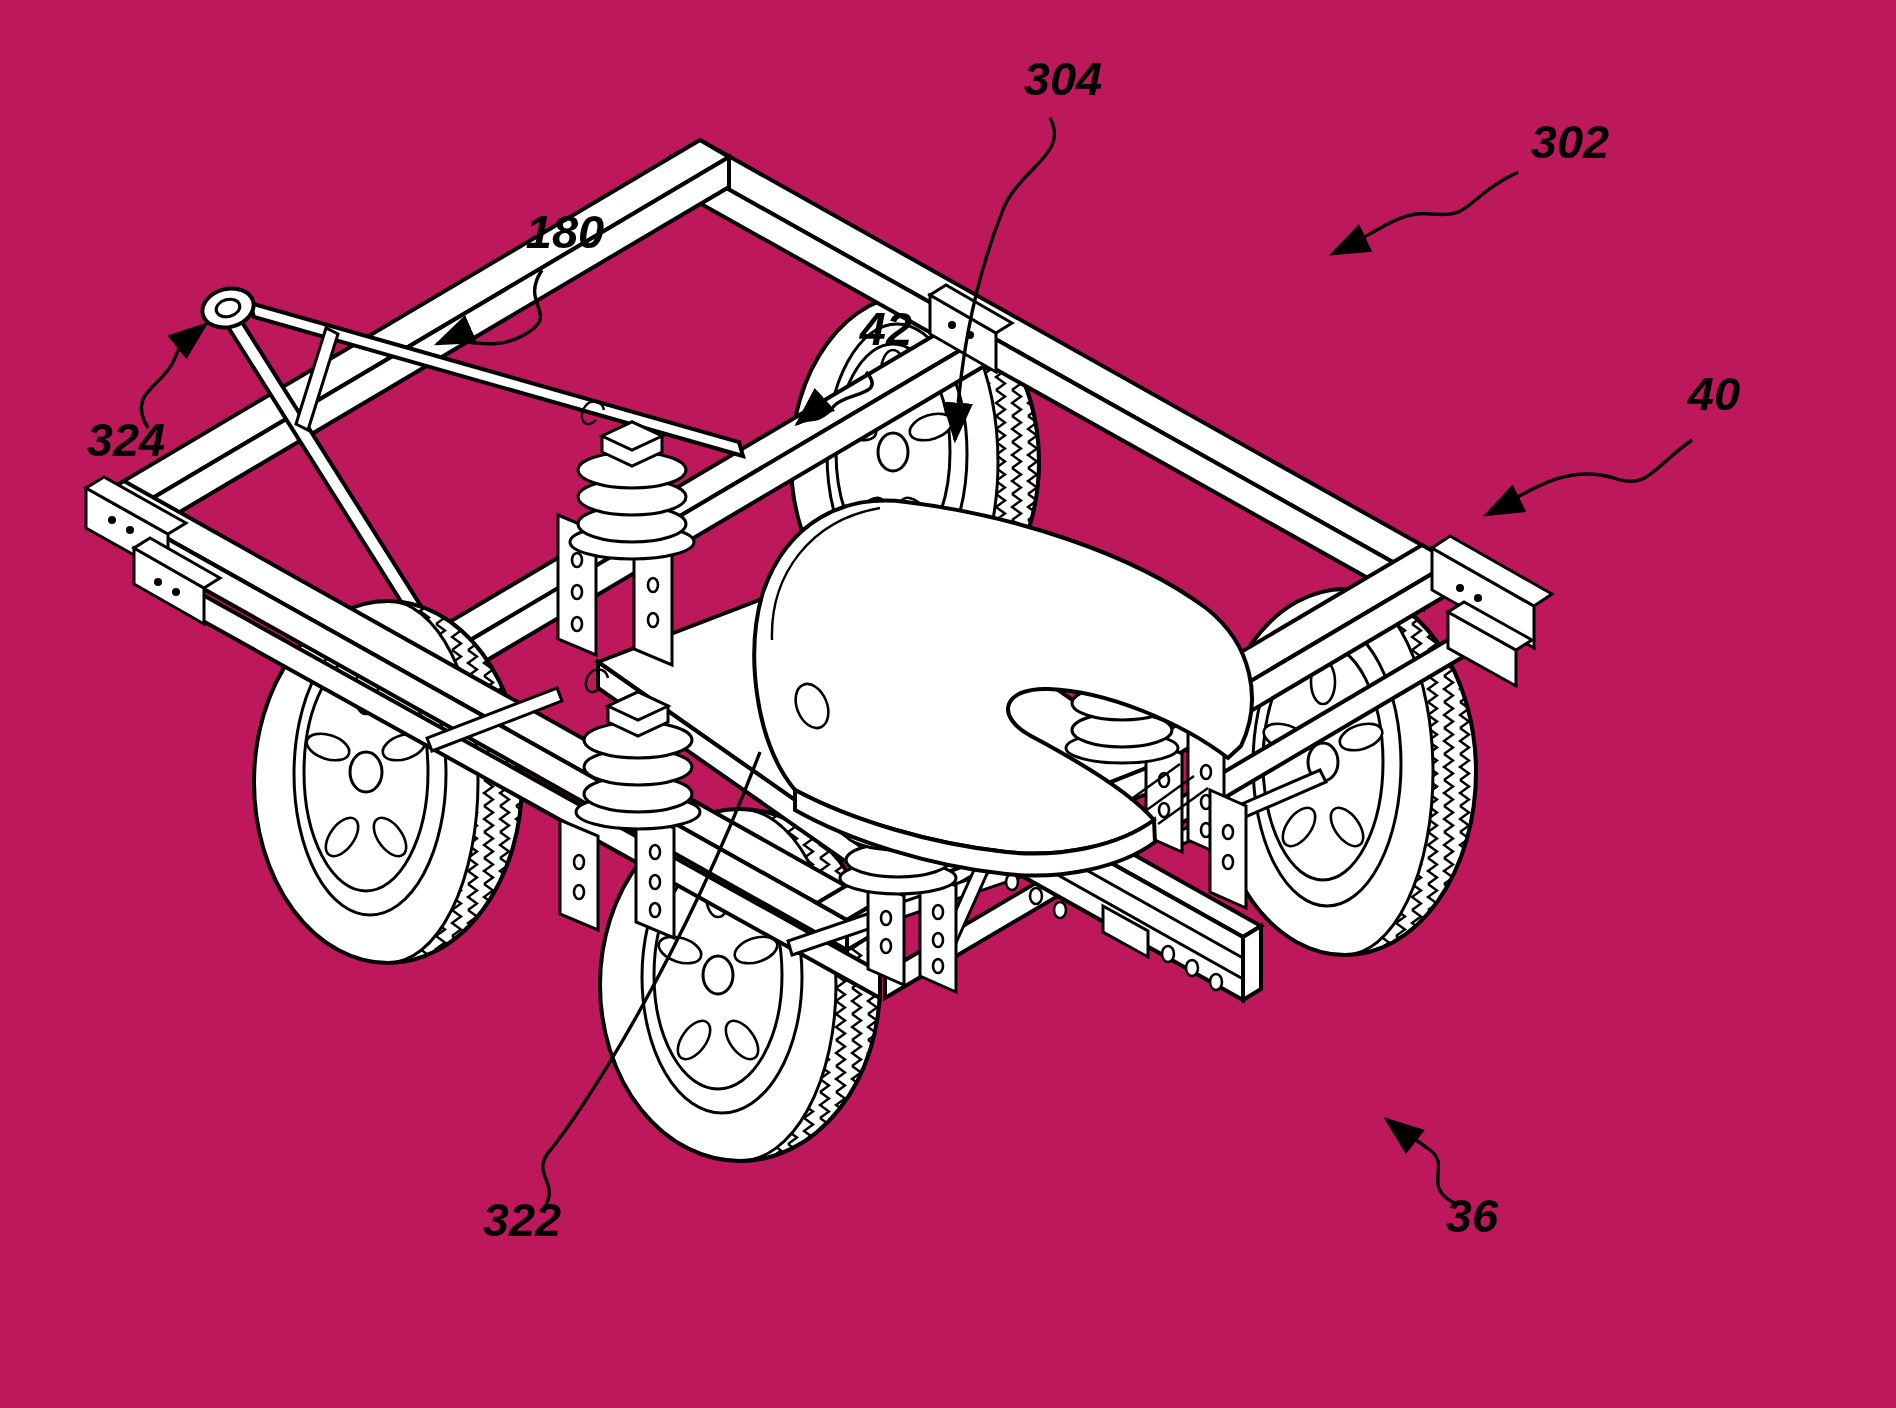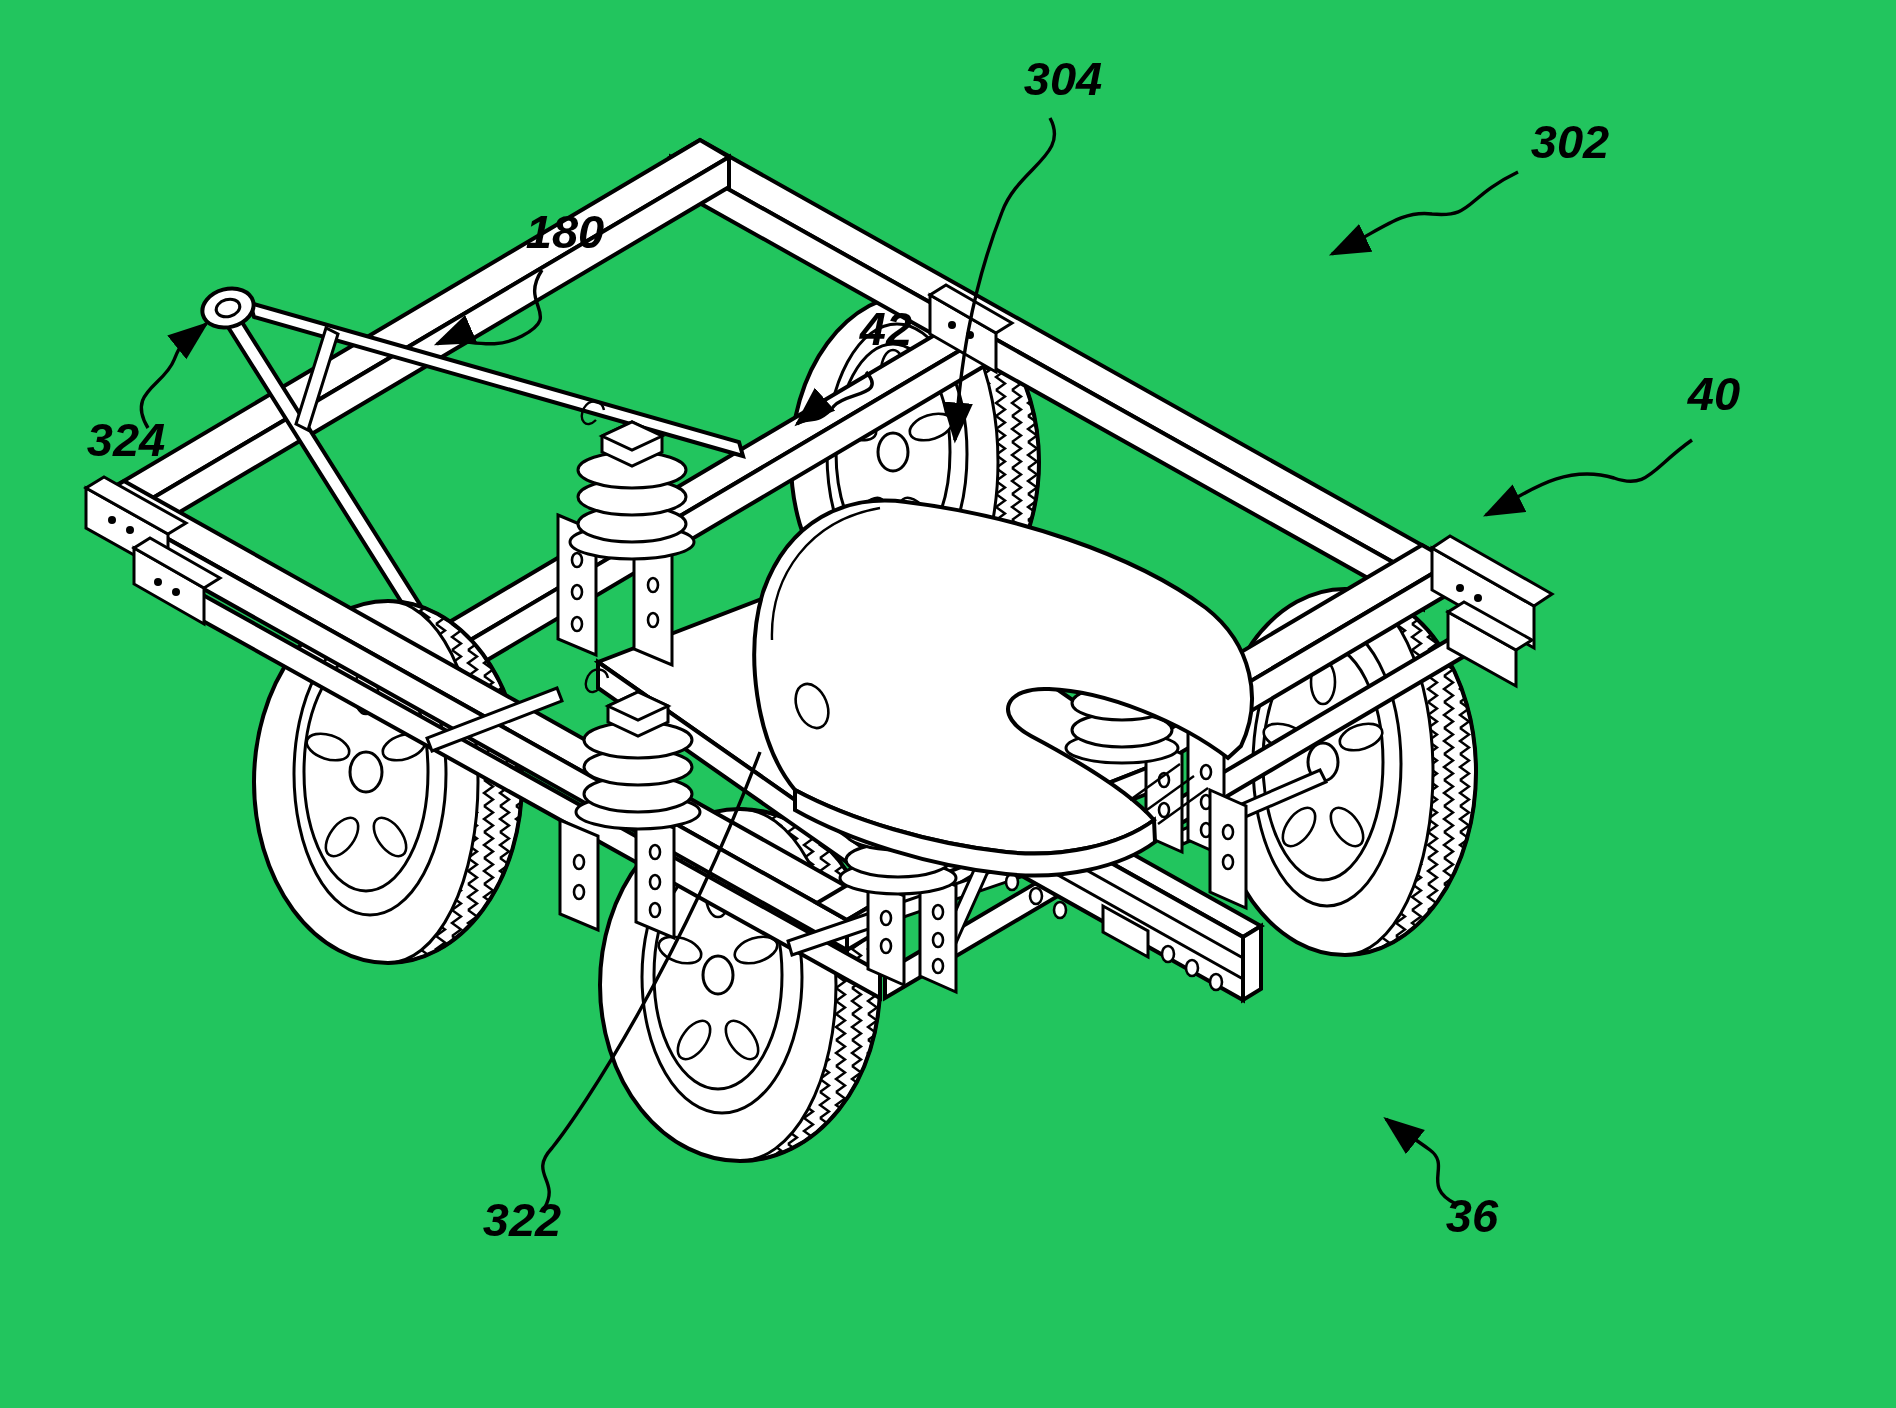--- a/index.html
+++ b/index.html
@@ -1,16 +1,16 @@
 <!DOCTYPE html>
 <html><head>
 <meta charset="utf-8">
 <style>
   html,body{margin:0;padding:0;background:#fff;}
-  .stage{position:relative;width:1896px;height:1408px;background:#22c55e;overflow:hidden;}
+  .stage{position:relative;width:1896px;height:1408px;background:#be185d;overflow:hidden;}
   svg{position:absolute;left:0;top:0;}
   .leader{fill:none;stroke:#000;stroke-width:3.4;}
   .lbl{font-family:"Liberation Sans",sans-serif;font-style:italic;font-weight:700;font-size:47px;fill:#000;text-anchor:middle;}
   .o4{fill:#fff;stroke:#000;stroke-width:4;}
   .o3{fill:#fff;stroke:#000;stroke-width:3;}
   .ln{fill:none;stroke:#000;stroke-width:3;}
   .ln2{fill:none;stroke:#000;stroke-width:2.4;}
   .hole{fill:#fff;stroke:#000;stroke-width:2.6;}
   .dot{fill:#000;stroke:none;}
 </style>

